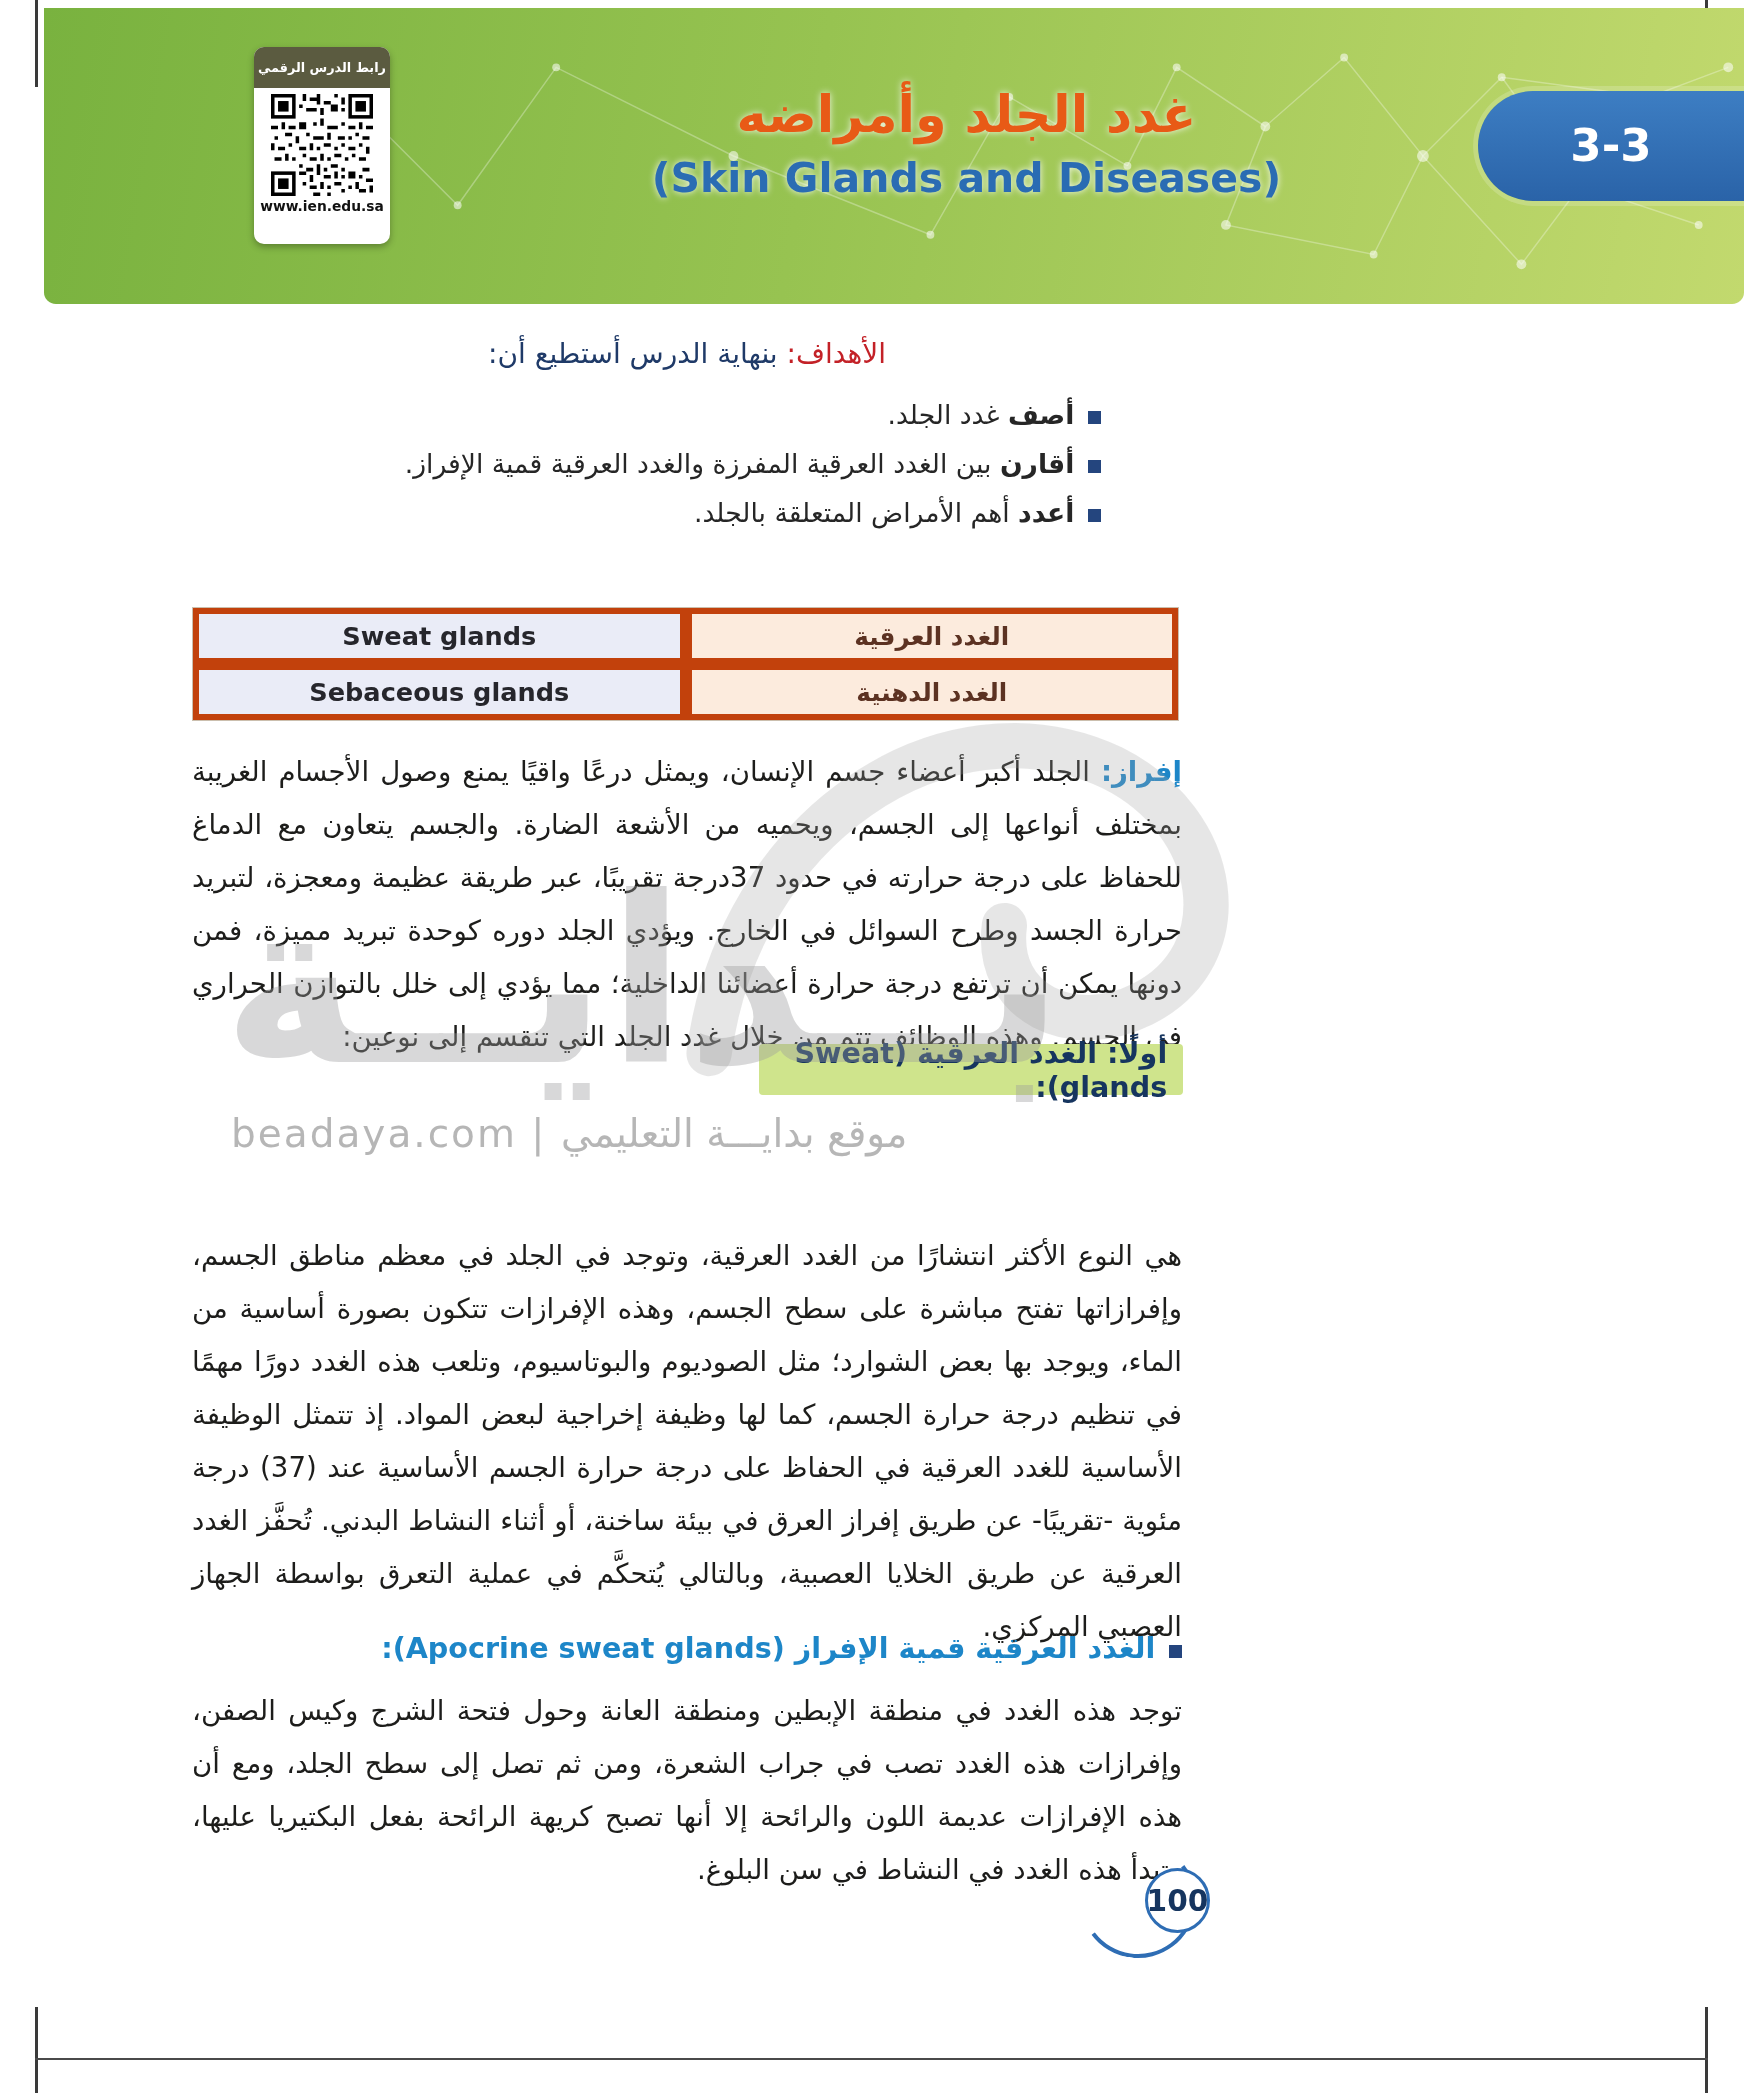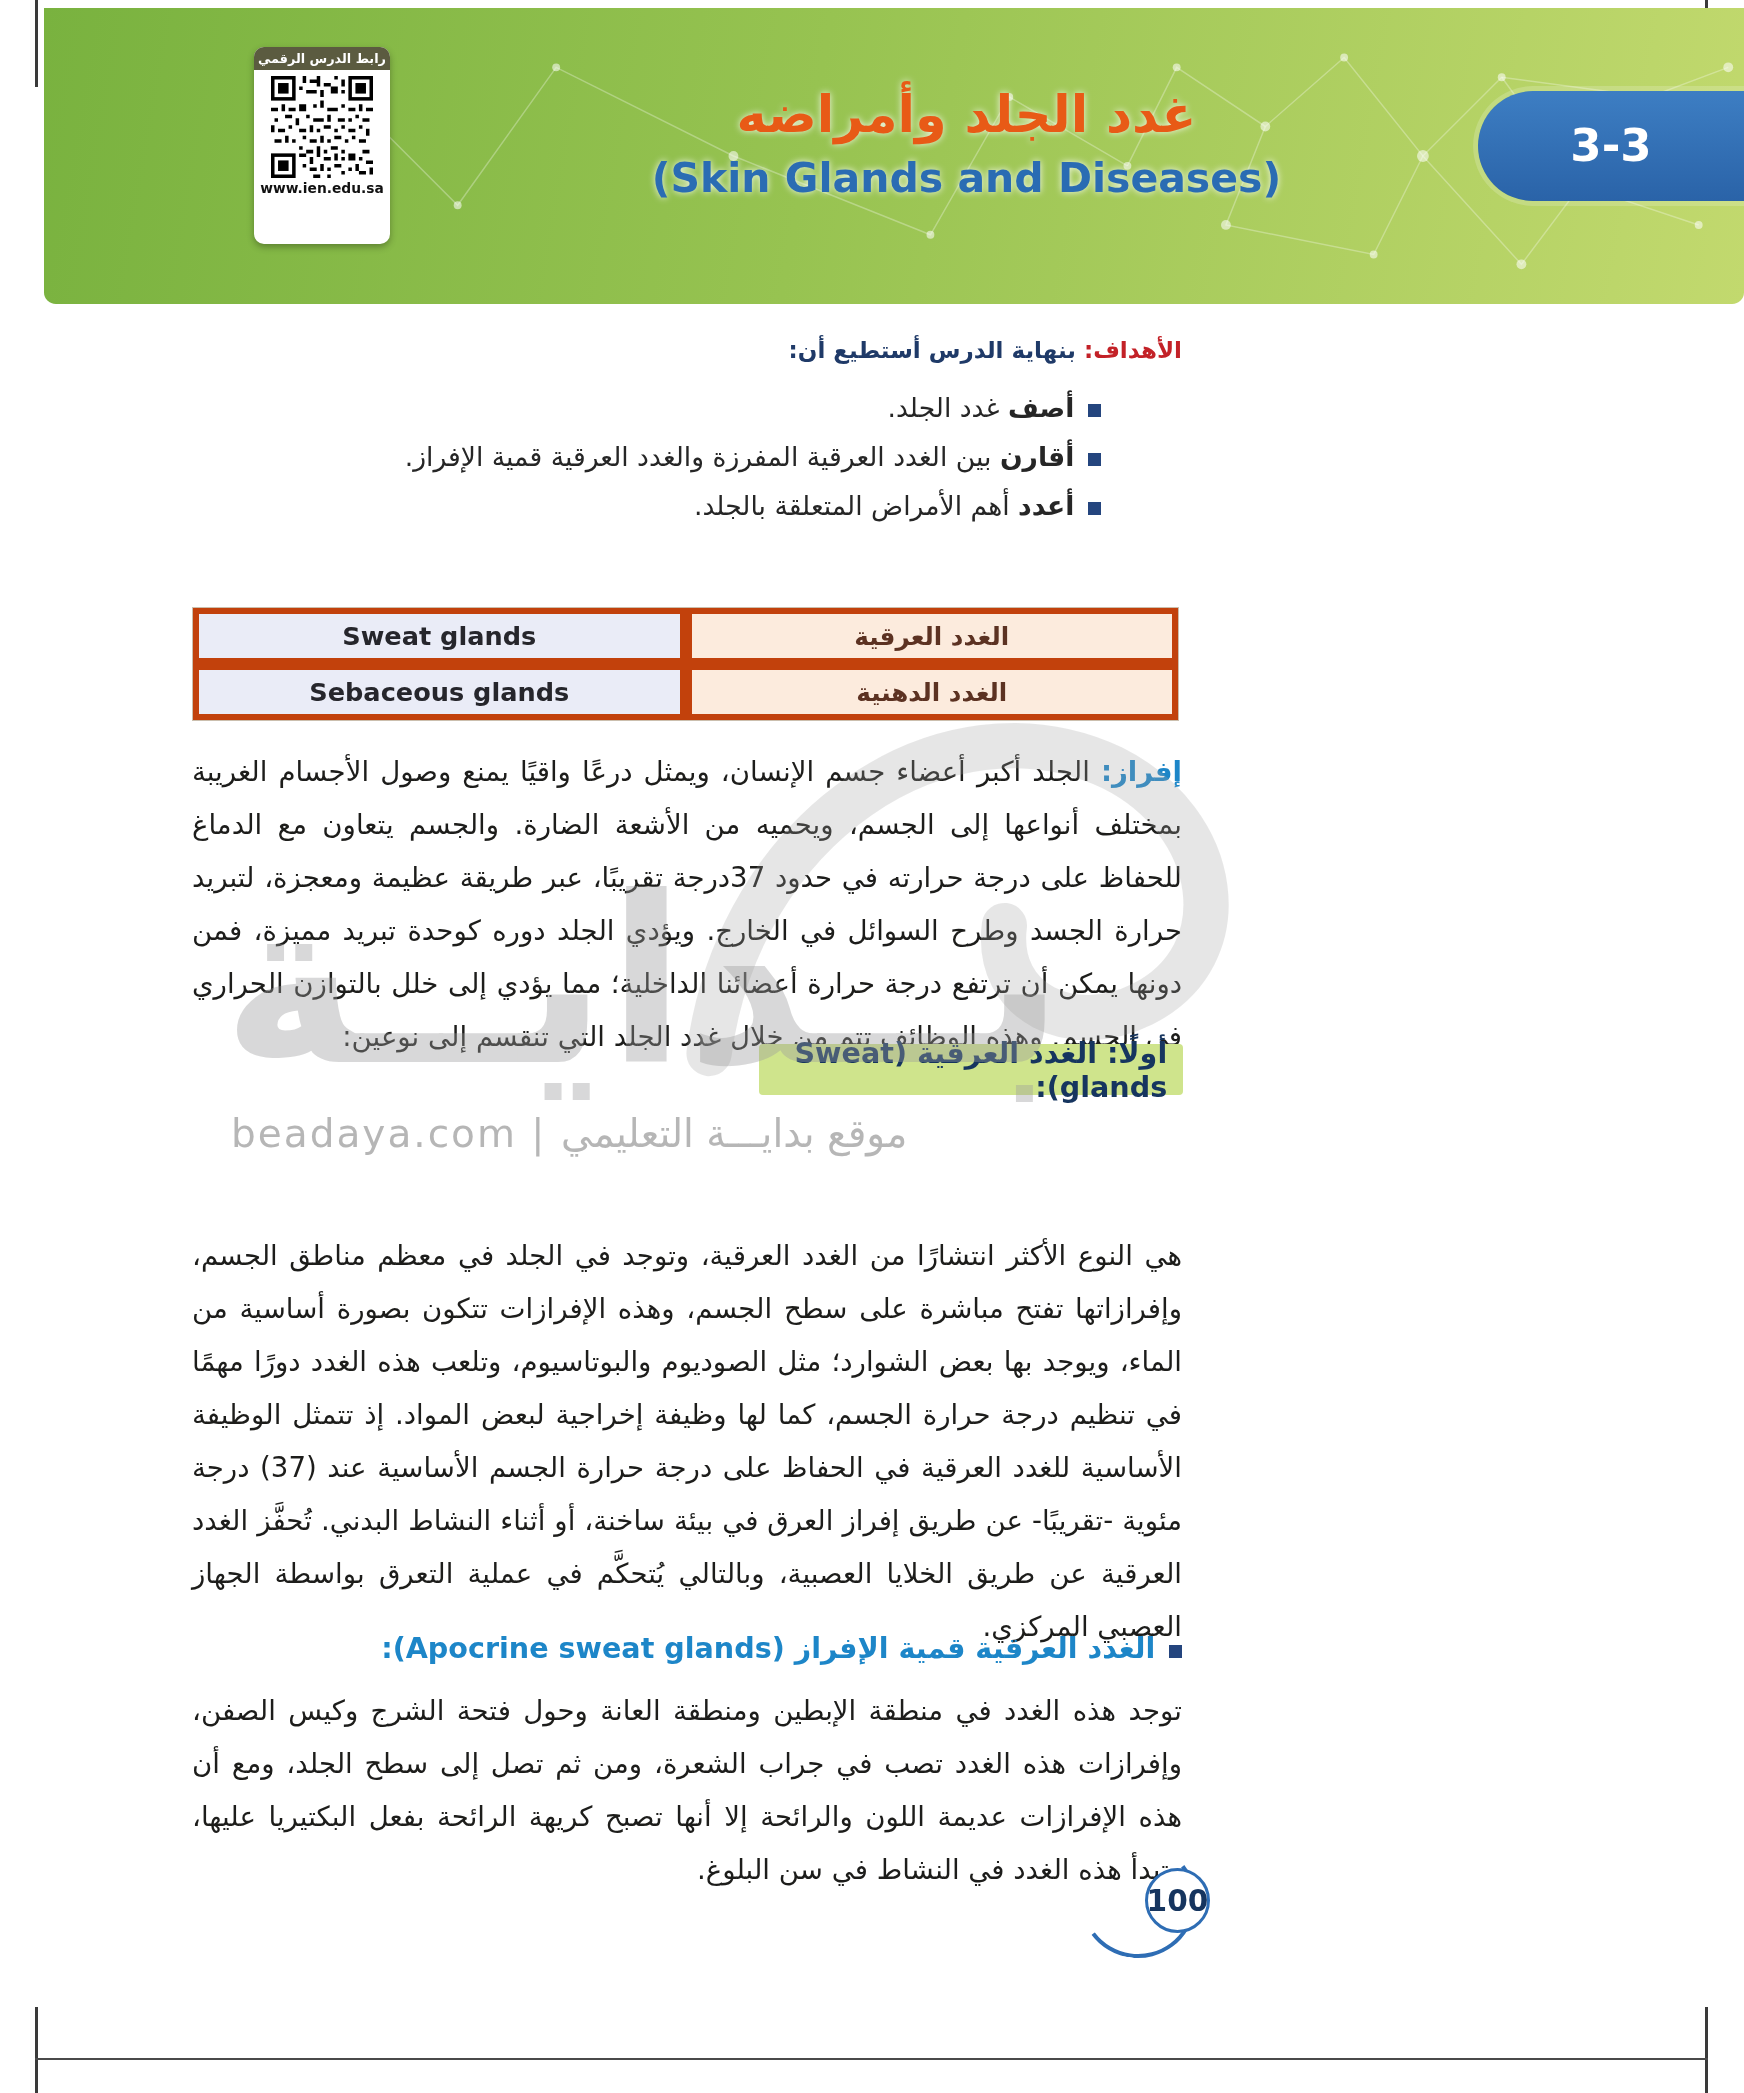--- a/index.html
+++ b/index.html
@@ -22,31 +22,31 @@
   .banner svg.net { position:absolute; right:0; top:0; }
   .lesson-tab { position:absolute; right:0; top:83px; width:266px; height:110px;
                 background:linear-gradient(#3d7ec3,#2a63a8);
                 border-radius:59px 0 0 59px; display:flex; align-items:center; justify-content:center;
                 color:#ffffff; font-size:45px; font-weight:bold;
                 box-shadow:0 0 0 4.9px rgba(255,255,255,.18); }
   .qr-card { position:absolute; left:210px; top:39px; width:136px; height:197px; background:#ffffff;
              border-radius:9.9px; box-shadow:0 3px 7.9px rgba(0,0,0,.3); display:flex; flex-direction:column;
              align-items:center; overflow:hidden; }
   .qr-label { width:100%; background:#5b5b40; color:#ffffff; font-size:12.8px; font-weight:bold;
-              text-align:center; padding:4px 2px; }
+              text-align:center; padding:13px 2px; }
   .qr-card svg.qr { margin:5.9px auto 2px; display:block; }
   .qr-url { font-size:13.8px; font-weight:bold; color:#111; text-align:center; padding-bottom:5.9px; }
   .titles { position:absolute; left:548px; top:77px; width:749px; text-align:center; }
   .title-ar { font-size:51px; font-weight:bold; color:#e85a16; text-shadow:0 0 7.9px rgba(255,255,255,.85); }
   .title-en { margin-top:9.9px; font-size:41px; font-weight:bold; color:#2a6cb3;
               text-shadow:0 0 7.9px rgba(255,255,255,.9); }
 
   
   .objectives { position:absolute; left:192px; top:337px; width:990px; direction:rtl; text-align:right; }
-  .obj-head { font-size:23px; font-weight:bold; }
+  .obj-head { font-size:28px; font-weight:normal;text-align:center; }
   .obj-label { color:#c32127; }
   .obj-intro { color:#1f3a68; }
   .obj-list { list-style:none; margin-top:19.7px; padding-right:81px; }
   .obj-list li { font-size:26.6px; color:#262626; line-height:49px; }
   .sq-bullet { display:inline-block; width:12.8px; height:12.8px; background:#24457e; margin-left:13.8px; }
   .obj-bold { font-weight:bold; }
 
   
   .concepts-head { position:absolute; left:192px; top:550px; width:990px; text-align:right;
                    font-size:31.5px; font-weight:bold; color:#1d86c8; }

